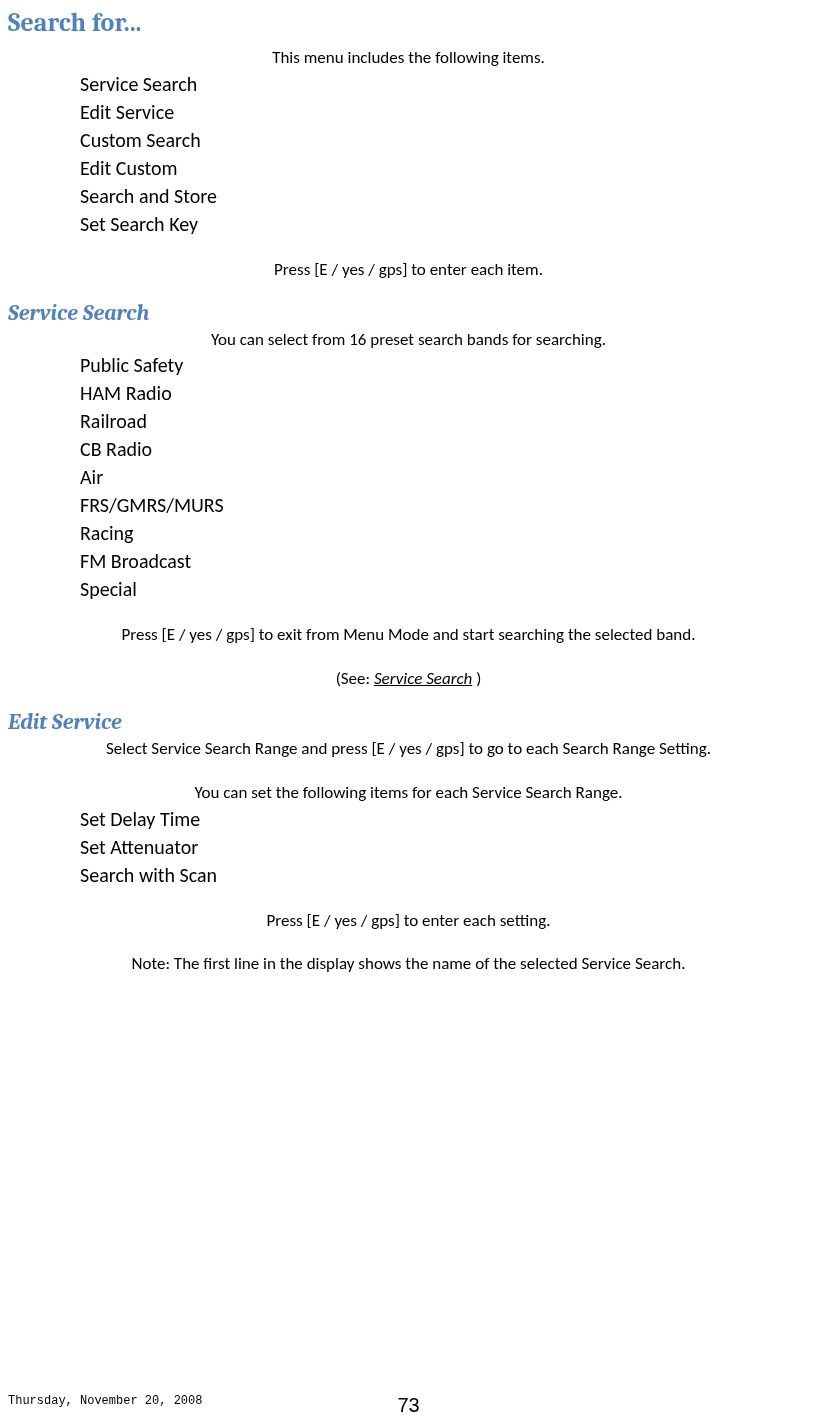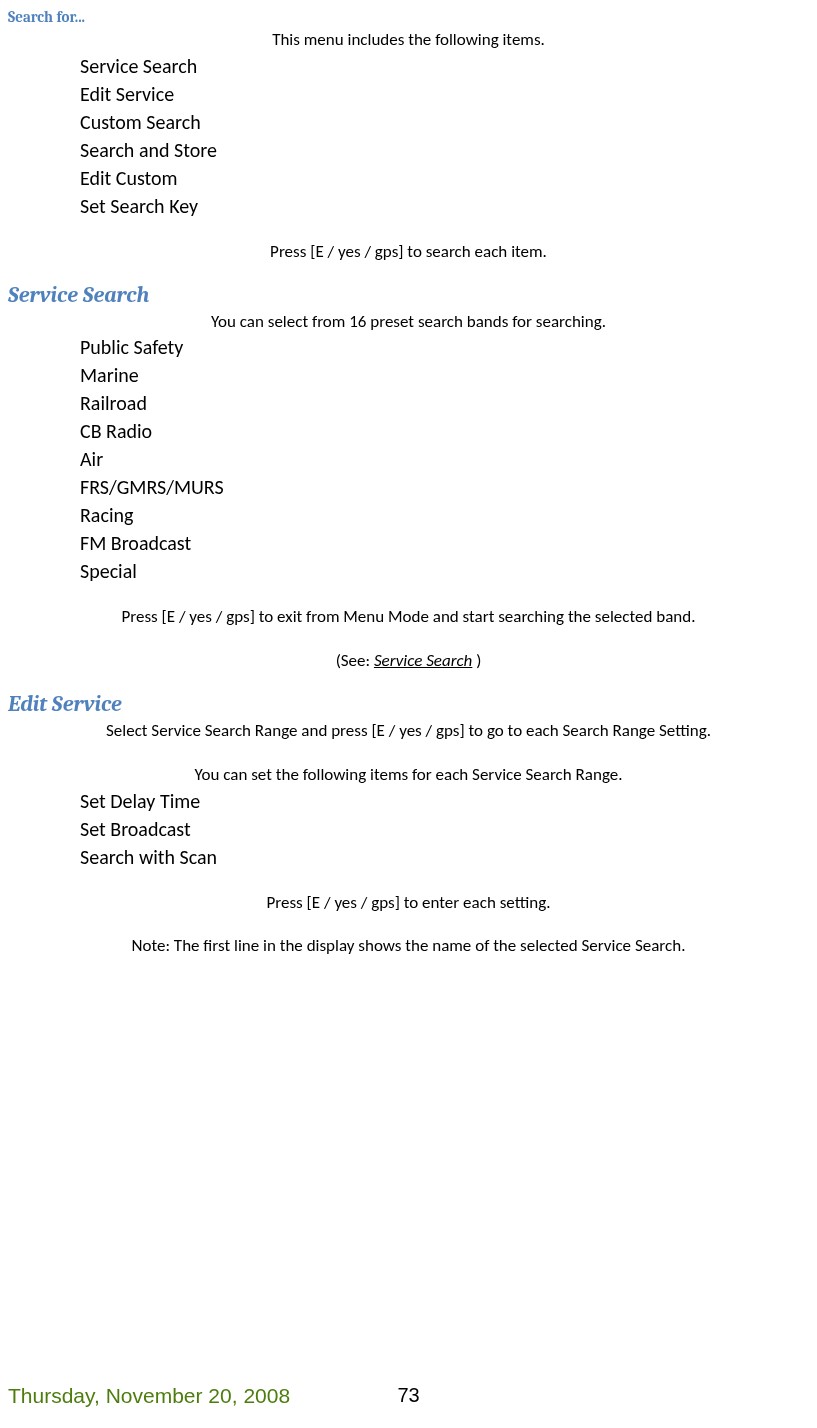--- a/index.html
+++ b/index.html
@@ -12,22 +12,22 @@
       height: 1428px;
       background: #fff;
       font-family: Calibri, Arial, sans-serif;
       position: relative;
       padding: 8px 8px 0 8px;
     }
     .heading-main {
       color: #4F81BD;
       font-family: Cambria, Georgia, serif;
       font-weight: bold;
-      font-size: 15px;
-      margin-bottom: 2px;
+      font-size: 26px;
+      margin-bottom: 8px;
     }
     .heading-sub {
       color: #4F81BD;
       font-family: Cambria, Georgia, serif;
       font-weight: bold;
       font-style: italic;
       font-size: 22px;
       margin-top: 18px;
       margin-bottom: 2px;
     }
@@ -55,54 +55,54 @@
     }
     .footer {
       position: absolute;
       bottom: 20px;
       left: 8px;
       right: 8px;
       display: flex;
       align-items: baseline;
     }
     .footer-date {
-      font-family: Liberation Sans, sans-serif;
-      font-size: 21px;
-      color: #4d7c0f;
+      font-family: Liberation Mono, monospace;
+      font-size: 12px;
+      color: #000000;
     }
     .footer-page {
       font-family: Arial, sans-serif;
       font-size: 20px;
       color: #000;
       position: absolute;
       left: 50%;
       transform: translateX(-50%);
     }
   </style>
 </head>
 <body>
 
 <h2 class="heading-main">Search for...</h2>
 <p class="body-text">This menu includes the following items.</p>
 <div class="list-container">
   <div class="list-item">Service Search</div>
   <div class="list-item">Edit Service</div>
   <div class="list-item">Custom Search</div>
+  <div class="list-item">Edit Custom</div>
   <div class="list-item">Search and Store</div>
-  <div class="list-item">Edit Custom</div>
   <div class="list-item">Set Search Key</div>
 </div>
 <div class="spacer-small"></div>
-<p class="body-text">Press [E / yes / gps] to search each item.</p>
+<p class="body-text">Press [E / yes / gps] to enter each item.</p>
 
 <h3 class="heading-sub">Service Search</h3>
 <p class="body-text">You can select from 16 preset search bands for searching.</p>
 <div class="list-container">
   <div class="list-item">Public Safety</div>
-  <div class="list-item">Marine</div>
+  <div class="list-item">HAM Radio</div>
   <div class="list-item">Railroad</div>
   <div class="list-item">CB Radio</div>
   <div class="list-item">Air</div>
   <div class="list-item">FRS/GMRS/MURS</div>
   <div class="list-item">Racing</div>
   <div class="list-item">FM Broadcast</div>
   <div class="list-item">Special</div>
 </div>
 <div class="spacer-small"></div>
 <p class="body-text">Press [E / yes / gps] to exit from Menu Mode and start searching the selected band.</p>
@@ -110,21 +110,21 @@
 <p class="body-text">
   <span>(See: </span><span class="link-text">Service Search</span><span> )</span>
 </p>
 
 <h3 class="heading-sub">Edit Service</h3>
 <p class="body-text">Select Service Search Range and press [E / yes / gps] to go to each Search Range Setting.</p>
 <div class="spacer-small"></div>
 <p class="body-text">You can set the following items for each Service Search Range.</p>
 <div class="list-container">
   <div class="list-item">Set Delay Time</div>
-  <div class="list-item">Set Broadcast</div>
+  <div class="list-item">Set Attenuator</div>
   <div class="list-item">Search with Scan</div>
 </div>
 <div class="spacer-small"></div>
 <p class="body-text">Press [E / yes / gps] to enter each setting.</p>
 <div class="spacer-small"></div>
 <p class="body-text">Note: The first line in the display shows the name of the selected Service Search.</p>
 
 <div class="footer">
   <span class="footer-date">Thursday, November 20, 2008</span>
   <span class="footer-page">73</span>

